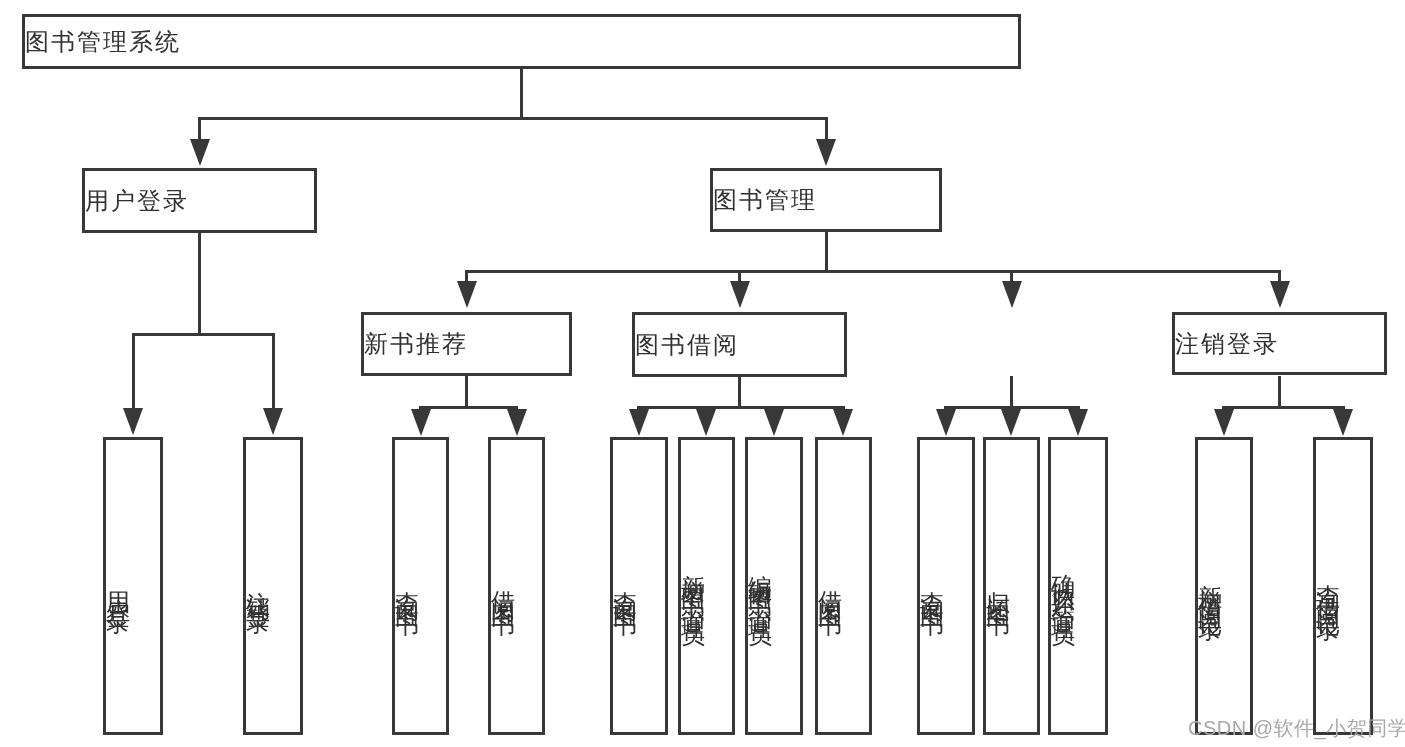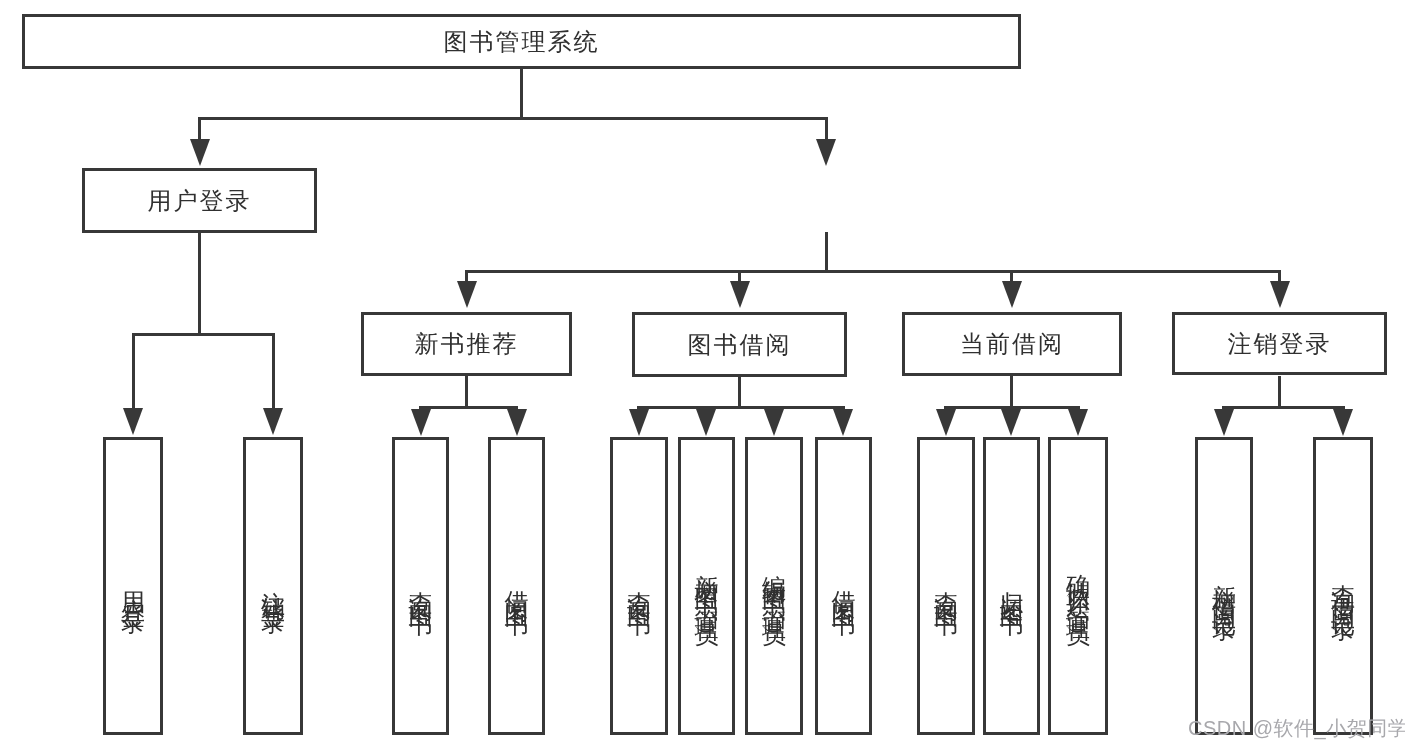--- a/index.html
+++ b/index.html
@@ -15,21 +15,21 @@
     font-family: "Liberation Sans", "DejaVu Sans", sans-serif;
     overflow: hidden;
   }
   .box {
     position: absolute;
     box-sizing: border-box;
     border: 3px solid #383838;
     background: #ffffff;
     display: flex;
     align-items: center;
-    justify-content: center;
+    justify-content: flex-start;
     color: #303030;
   }
   .hbox .lbl {
     font-size: 24px;
     letter-spacing: 2px;
     white-space: nowrap;
   }
   .vbox .lbl {
     writing-mode: vertical-rl;
     font-size: 24px;
@@ -70,29 +70,29 @@
 
 <div class="canvas">
 
   <div class="box hbox" style="left:22px;top:14px;width:999px;height:55px">
     <span class="lbl">图书管理系统</span>
   </div>
 
   <div class="box hbox" style="left:82px;top:168px;width:235px;height:65px">
     <span class="lbl">用户登录</span>
   </div>
+  <div class="box hbox" style="left:710px;top:168px;width:232px;height:64px">
+    <span class="lbl">图书管理</span>
+  </div>
 
   <div class="box hbox" style="left:361px;top:312px;width:211px;height:64px">
     <span class="lbl">新书推荐</span>
   </div>
   <div class="box hbox" style="left:632px;top:312px;width:215px;height:65px">
     <span class="lbl">图书借阅</span>
-  </div>
-  <div class="box hbox" style="left:902px;top:312px;width:220px;height:64px">
-    <span class="lbl">当前借阅</span>
   </div>
   <div class="box hbox" style="left:1172px;top:312px;width:215px;height:63px">
     <span class="lbl">注销登录</span>
   </div>
 
   <div class="box vbox" style="left:103px;top:437px;width:60px;height:298px">
     <span class="lbl">用户登录</span>
   </div>
   <div class="box vbox" style="left:243px;top:437px;width:60px;height:298px">
     <span class="lbl">注销登录</span>

